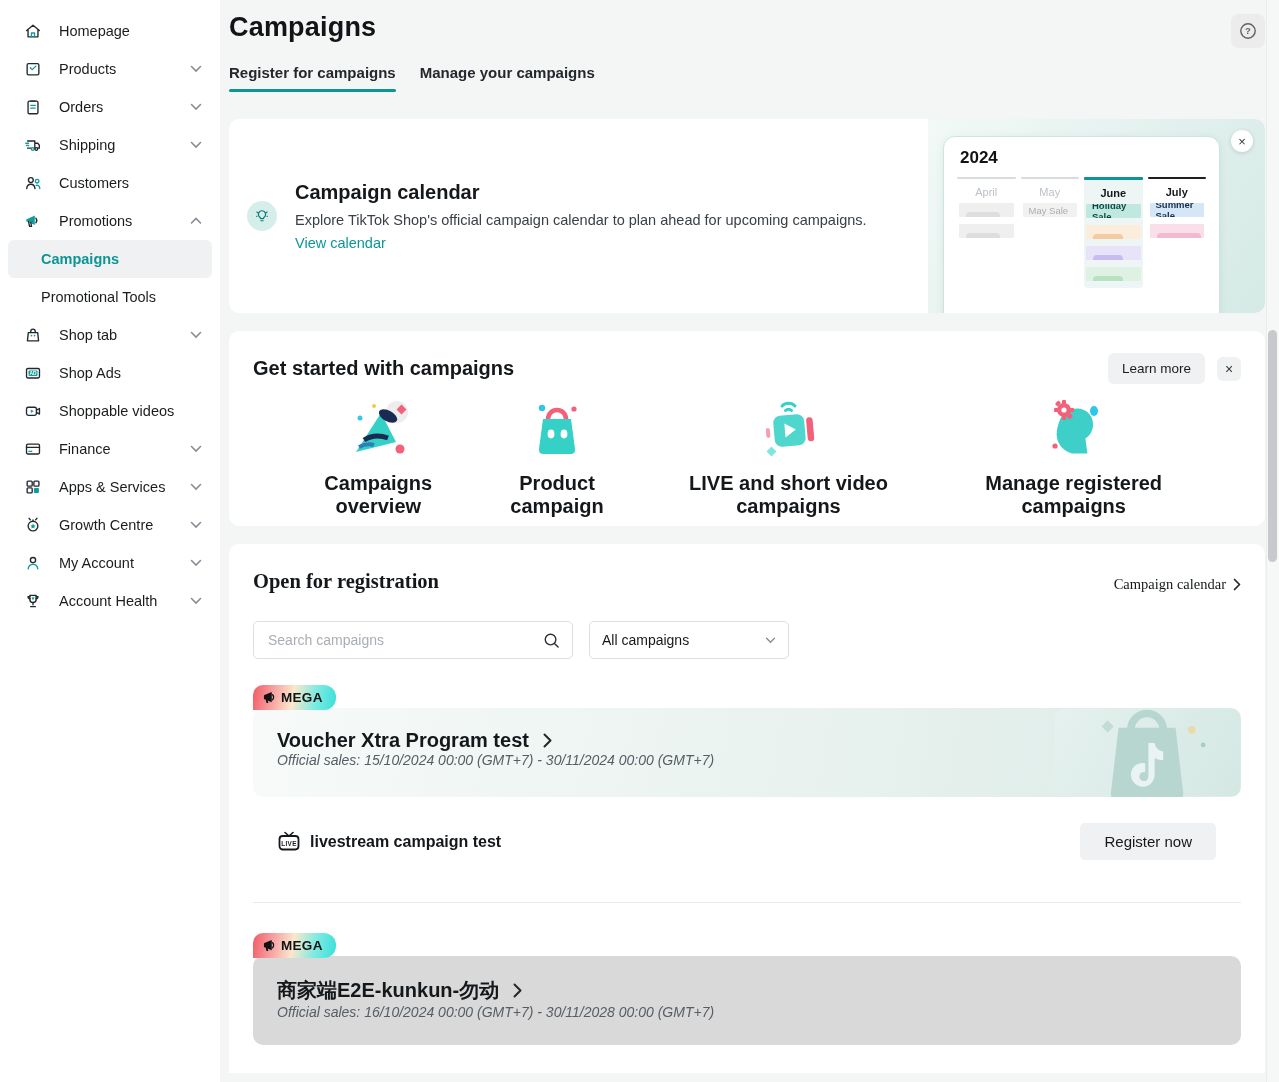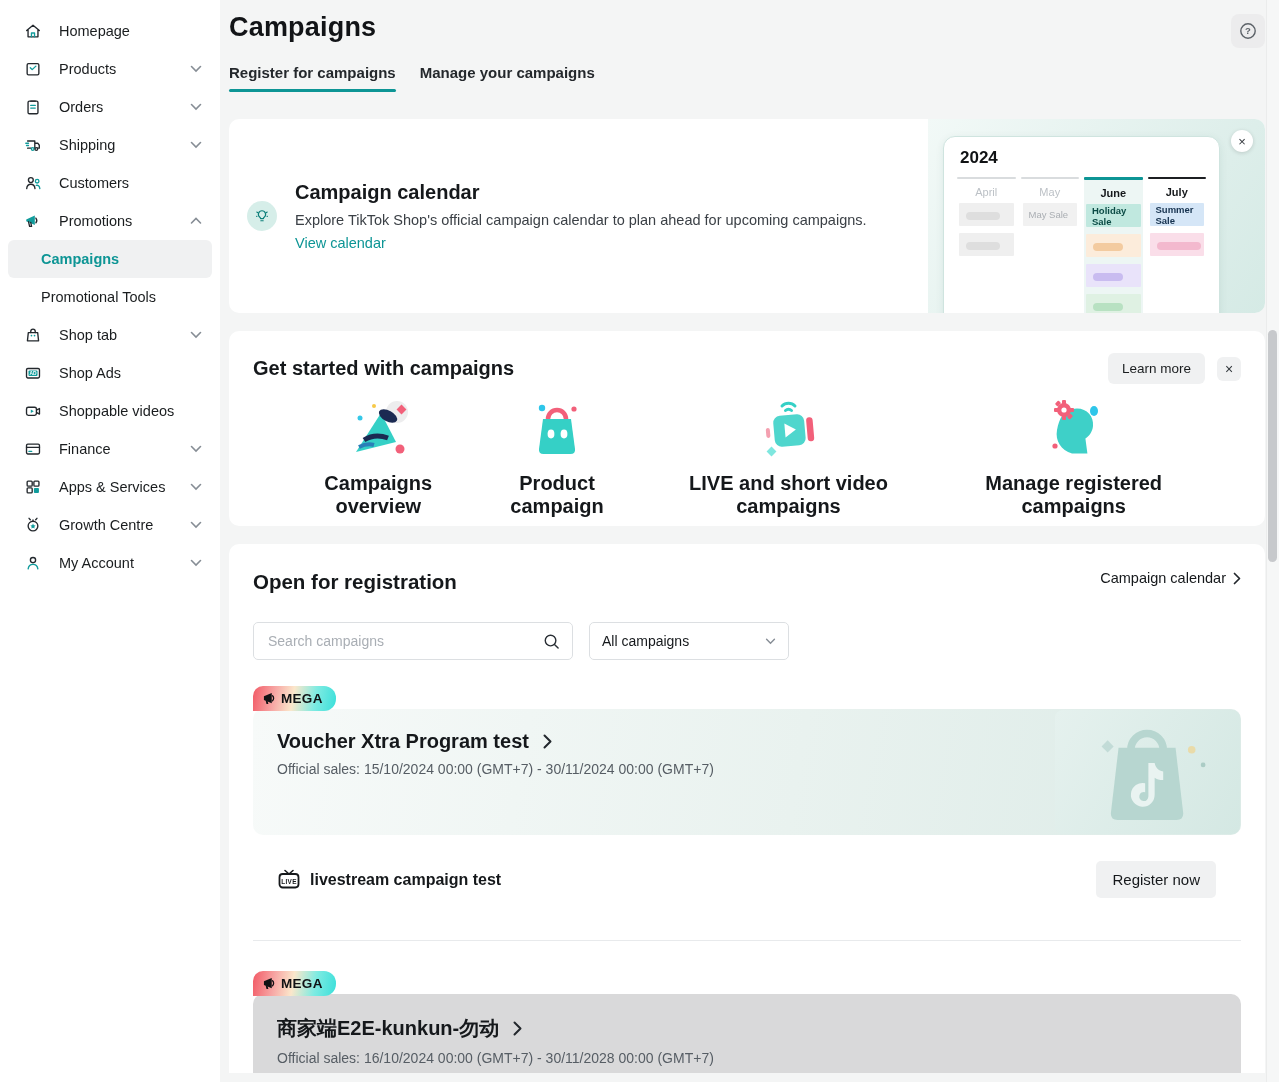--- a/index.html
+++ b/index.html
@@ -53,21 +53,21 @@
               border:1px solid #cfe4df; border-radius:12px; padding:11px 13px; box-shadow:0 2px 8px rgba(30,80,70,.08); }
   .cal-year { font-size:17px; font-weight:800; color:#101214; padding-left:3px; }
   .cal-cols { display:flex; gap:5px; margin-top:9px; }
   .cal-col { flex:1; min-width:0; }
   .cal-line { height:2px; background:#d9dcde; border-radius:1px; }
   .cal-col.june .cal-line { height:3px; background:#0d9595; }
   .cal-col.july .cal-line { height:2px; background:#1c1f22; }
   .cal-month { text-align:center; font-size:11px; padding:7px 0 5px; color:#bcc1c6; }
   .cal-col.june .cal-month, .cal-col.july .cal-month { color:#15181b; font-weight:700; }
   .cal-col.june { background:#edf6f4; border-radius:0 0 4px 4px; }
-  .chip { height:23px; border-radius:1px; margin:0 2px 7px; position:relative; overflow:hidden; }
+  .chip { height:14px; border-radius:1px; margin:0 2px 7px; position:relative; overflow:hidden; }
   .chip .bar { position:absolute; left:7px; top:9px; height:8px; border-radius:4px; }
   .chip.txt { display:flex; align-items:center; padding-left:6px; font-size:9.5px; font-weight:700; }
   .chip.apr { background:#efefef; } .chip.apr .bar { width:34px; background:#dedede; }
   .chip.may { background:#f1f1f1; color:#aaaeb3; font-weight:400; }
   .chip.holiday { background:#c0e8df; color:#0b4b45; }
   .chip.orange { background:#fcecdb; } .chip.orange .bar { width:30px; background:#f3cba0; }
   .chip.purple { background:#e9e3fa; } .chip.purple .bar { width:30px; background:#c9bcf0; }
   .chip.green { background:#dff1e3; } .chip.green .bar { width:30px; background:#b8e1c2; }
   .chip.summer { background:#d5e6f7; color:#16324f; }
   .chip.pink { background:#fadee9; } .chip.pink .bar { width:44px; background:#f3b9ce; }
@@ -83,48 +83,48 @@
                font-weight:500; color:#1a1d1f; cursor:pointer; margin-right:12px; font-family:inherit; }
   .gs-close { width:24px; height:24px; border-radius:6px; background:#f0f1f2; display:flex;
               align-items:center; justify-content:center; font-size:14px; color:#33383d; cursor:pointer; }
   .gs-grid { display:flex; justify-content:space-between; padding:0 30px; margin-top:8px; }
   .gs-item { text-align:center; cursor:pointer; }
   .gs-illus { height:70px; display:flex; align-items:flex-end; justify-content:center; margin-bottom:10px; }
   .gs-label { font-size:20px; font-weight:700; color:#15181b; }
 
   
   .reg-card { margin-top:18px; border-radius:10px 10px 0 0; padding:26px 24px; height:529px; overflow:hidden; }
-  .reg-header { display:flex; justify-content:space-between; align-items:flex-start; }
+  .reg-header { display:flex; justify-content:space-between; align-items:flex-end;font-family:Liberation Serif, serif; }
   .reg-title { font-size:20.5px; font-weight:700; color:#15181b; }
   .cal-link { display:flex; align-items:center; gap:7px; font-size:14.5px; color:#15181b; cursor:pointer; }
   .controls { display:flex; gap:16px; margin-top:28px; }
   .search-box { width:320px; height:38px; border:1px solid #dcdfe2; border-radius:5px; background:#fff;
                 display:flex; align-items:center; padding:0 12px; }
   .search-box input { border:none; outline:none; flex:1; font-size:14px; color:#333; font-family:inherit; background:transparent; }
   .search-box input::placeholder { color:#a9aeb4; }
   .select-box { width:200px; height:38px; border:1px solid #dcdfe2; border-radius:5px; background:#fff;
                 display:flex; align-items:center; justify-content:space-between; padding:0 12px;
                 font-size:14px; color:#15181b; cursor:pointer; }
 
   .camp-item { margin-top:26px; }
   .mega-badge { position:relative; z-index:2; display:inline-flex; align-items:center; gap:5px; height:25px;
                 padding:0 13px 0 10px; border-radius:10px 12px 12px 0; margin-bottom:-13px;
                 background:linear-gradient(100deg,#f25a66 0%,#f7a6a4 26%,#fbe7cb 48%,#7eebe2 74%,#3adfda 100%);
                 font-size:13.5px; font-weight:800; color:#101214; letter-spacing:.3px; }
-  .band { position:relative; border-radius:10px; height:126px; padding:21px 0 11px 24px; overflow:hidden;
+  .band { position:relative; border-radius:10px; height:89px; padding:21px 0 11px 24px; overflow:hidden;
           background:linear-gradient(100deg,#f7faf9 0%,#e9f2ef 55%,#dcebe7 100%); }
   .band.gray { background:#d9d9da; }
   .band-title { display:flex; align-items:center; gap:14px; font-size:20px; font-weight:700; color:#15181b; cursor:pointer; }
-  .band-sub { margin-top:8px; font-size:14px; color:#565d64; }
+  .band-sub { font-size:14px; color:#565d64;font-style:italic; }
   .band-illus { position:absolute; top:1px; right:1px; bottom:1px; width:185px; border-radius:8px;
                 background:linear-gradient(120deg,#e5f1ee 0%,#d4e8e3 100%);
                 display:flex; align-items:center; justify-content:center; }
   .sub-row { display:flex; align-items:center; justify-content:space-between; margin-top:26px; padding:0 25px 0 24px; }
   .live-left { display:flex; align-items:center; gap:9px; font-size:16px; font-weight:600; color:#15181b; }
-  .reg-btn { background:#f0f1f2; border:none; border-radius:5px; padding:10px 16px; font-size:15px;
+  .reg-btn { background:#f0f1f2; border:none; border-radius:5px; padding:10px 24px; font-size:15px;
              font-weight:500; color:#15181b; cursor:pointer; font-family:inherit; }
   .ends-note { text-align:right; margin-top:14px; padding-right:25px; font-size:13px; color:#8b919a; }
   .ends-note .n { color:#3f7ef7; }
   .divider { height:1px; background:#e8eaec; margin-top:42px; }
 
   
   .scroll-track { position:absolute; top:0; right:0; bottom:0; width:13px; background:#f6f7f7; border-left:1px solid #ebecec; }
   .scroll-thumb { position:absolute; right:2px; top:330px; width:9px; height:232px; border-radius:5px; background:#c7c9cc; }
 </style>
 </head>
@@ -322,20 +322,36 @@
         </svg>
     </span>
     <span class="nav-label">My Account</span>
     <span class="chev">
         <svg width="12" height="8" viewBox="0 0 12 8">
           <path d="M1.5 1.5 L6 6 L10.5 1.5" stroke="#868d95" stroke-width="1.6" fill="none" stroke-linecap="round"></path>
         </svg>
       </span>
   </div>
 
+  <div class="nav-item">
+    <span class="nav-icon">
+      <svg width="18" height="18" viewBox="0 0 20 20">
+          <path class="ic-d" d="M6.5 3.8 h7 v4.4 a3.5 3.5 0 0 1 -7 0 z"></path>
+          <path class="ic-d" d="M6.5 5.2 H4.4 a2.1 2.1 0 0 0 2.3 2.3 M13.5 5.2 h2.1 a2.1 2.1 0 0 1 -2.3 2.3"></path>
+          <path class="ic-d" d="M10 11.8 v2.4 M7.4 16.3 h5.2"></path>
+          <path class="fill-t" d="M10 5 l.6 1.2 1.3.2 -.95.9 .25 1.3 -1.2-.6 -1.2.6 .25-1.3 -.95-.9 1.3-.2 z"></path>
+        </svg>
+    </span>
+    <span class="nav-label">Account Health</span>
+    <span class="chev">
+        <svg width="12" height="8" viewBox="0 0 12 8">
+          <path d="M1.5 1.5 L6 6 L10.5 1.5" stroke="#868d95" stroke-width="1.6" fill="none" stroke-linecap="round"></path>
+        </svg>
+      </span>
+  </div>
 
 </aside>
 
 <main class="main">
 
   <div class="page-header">
     <h1 class="page-title">Campaigns</h1>
     <div class="help-btn">
       <svg width="20" height="20" viewBox="0 0 20 20">
           <circle cx="10" cy="10" r="7.2" stroke="#5c6268" stroke-width="1.4" fill="none"></circle>

